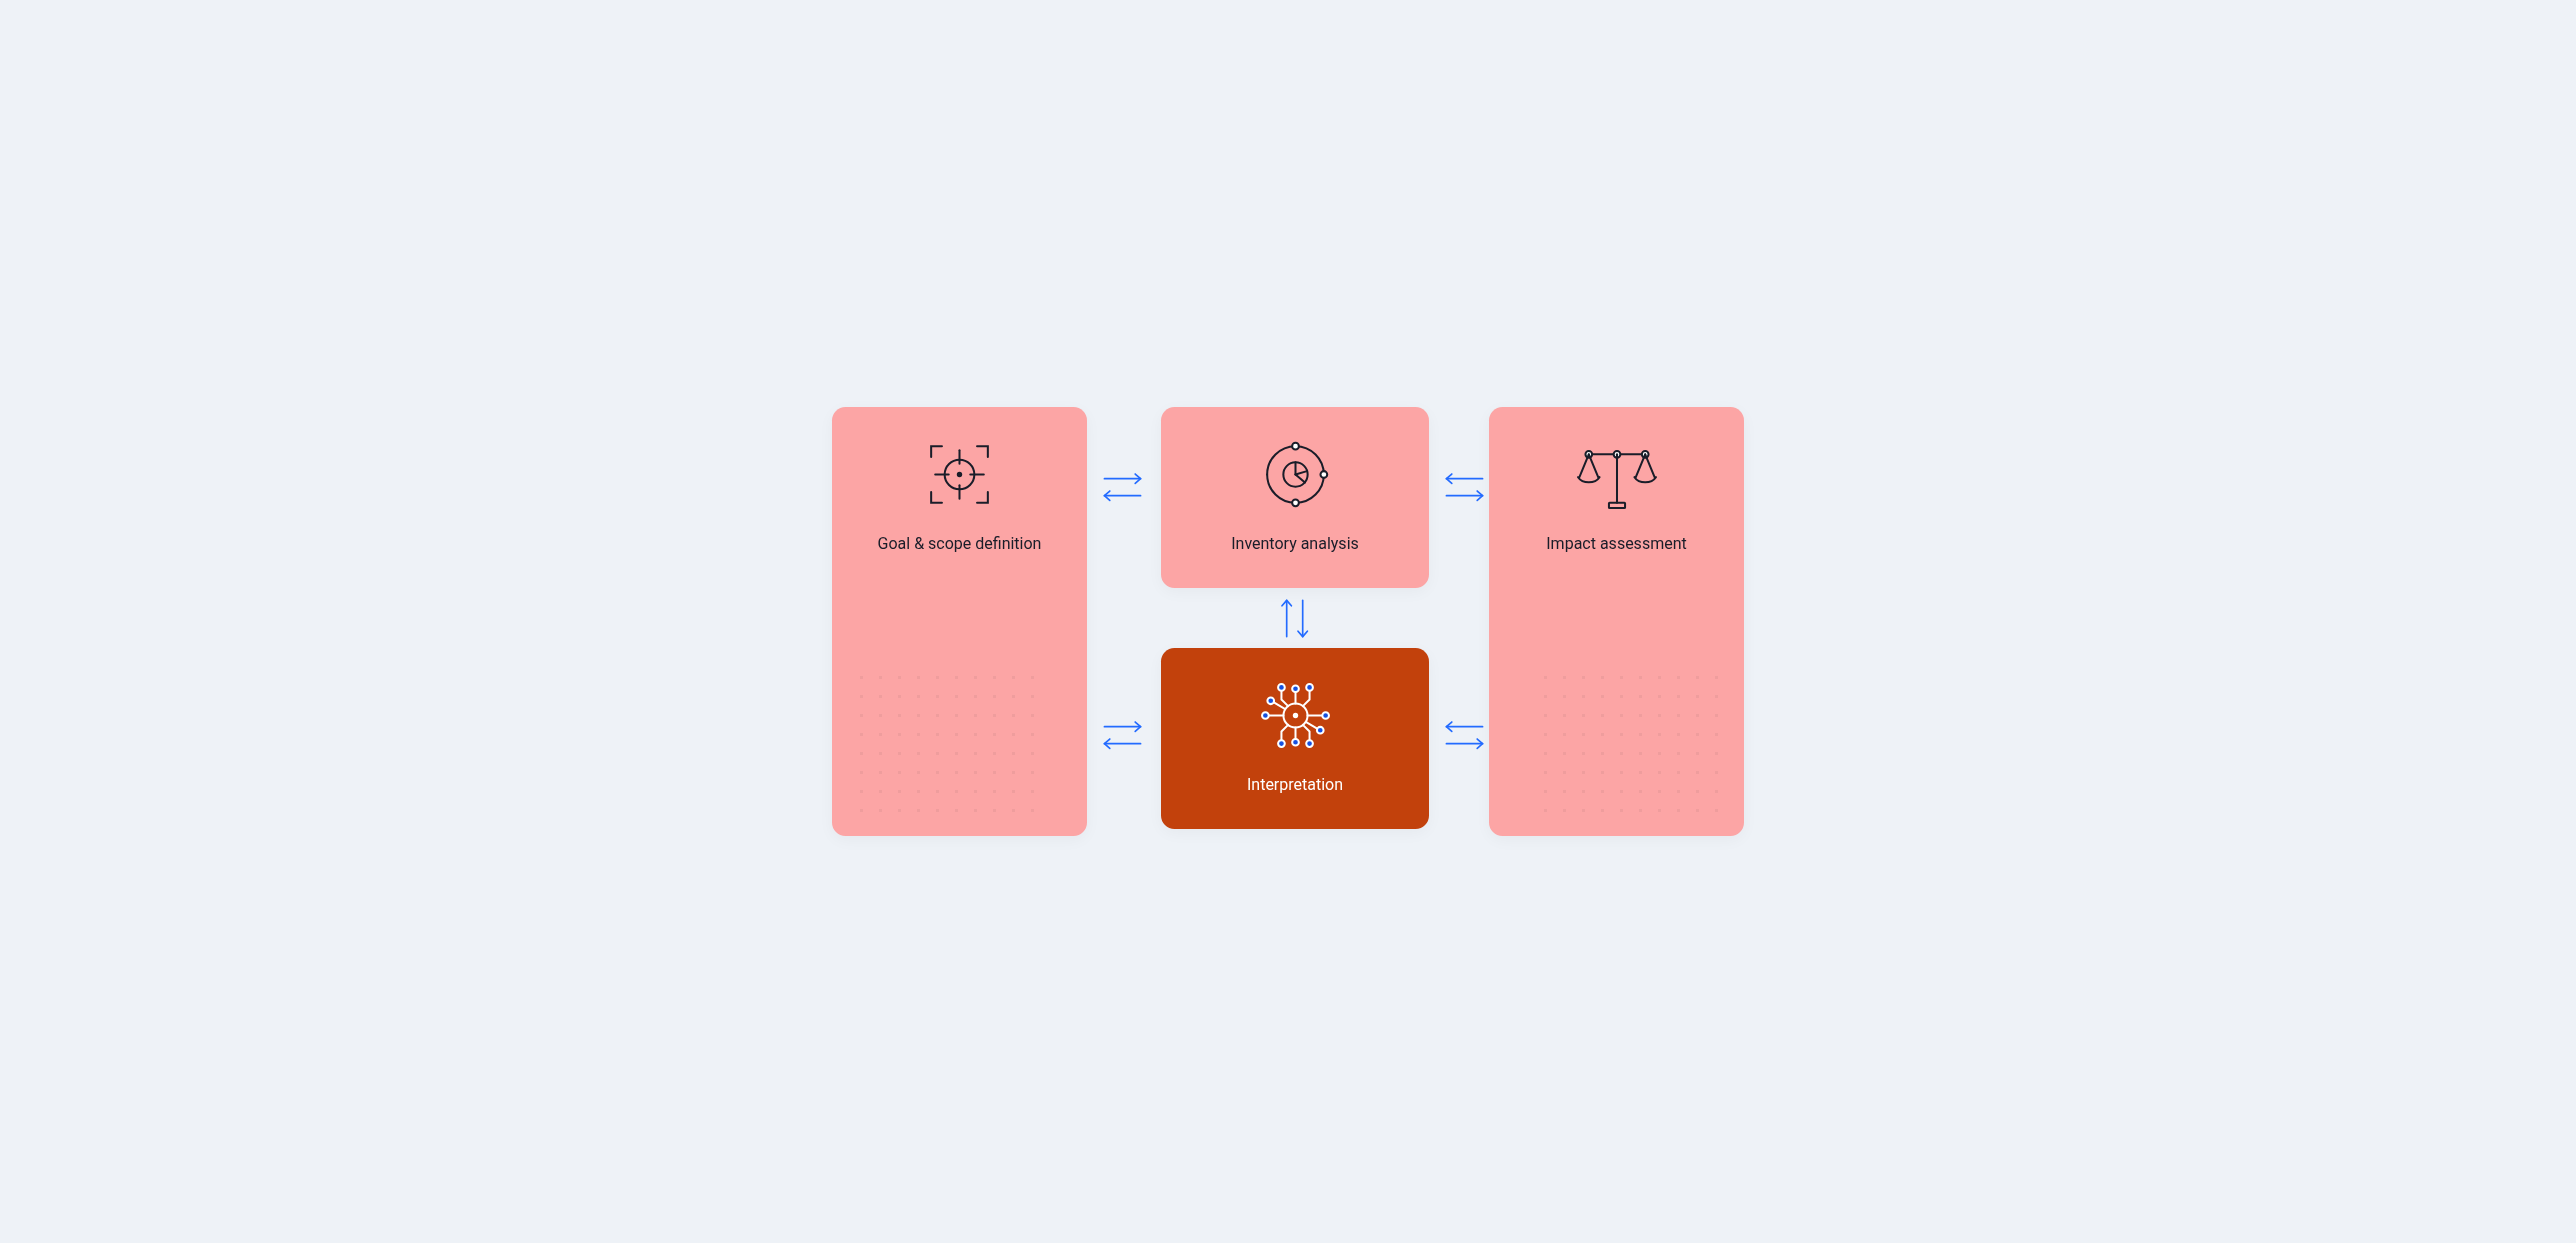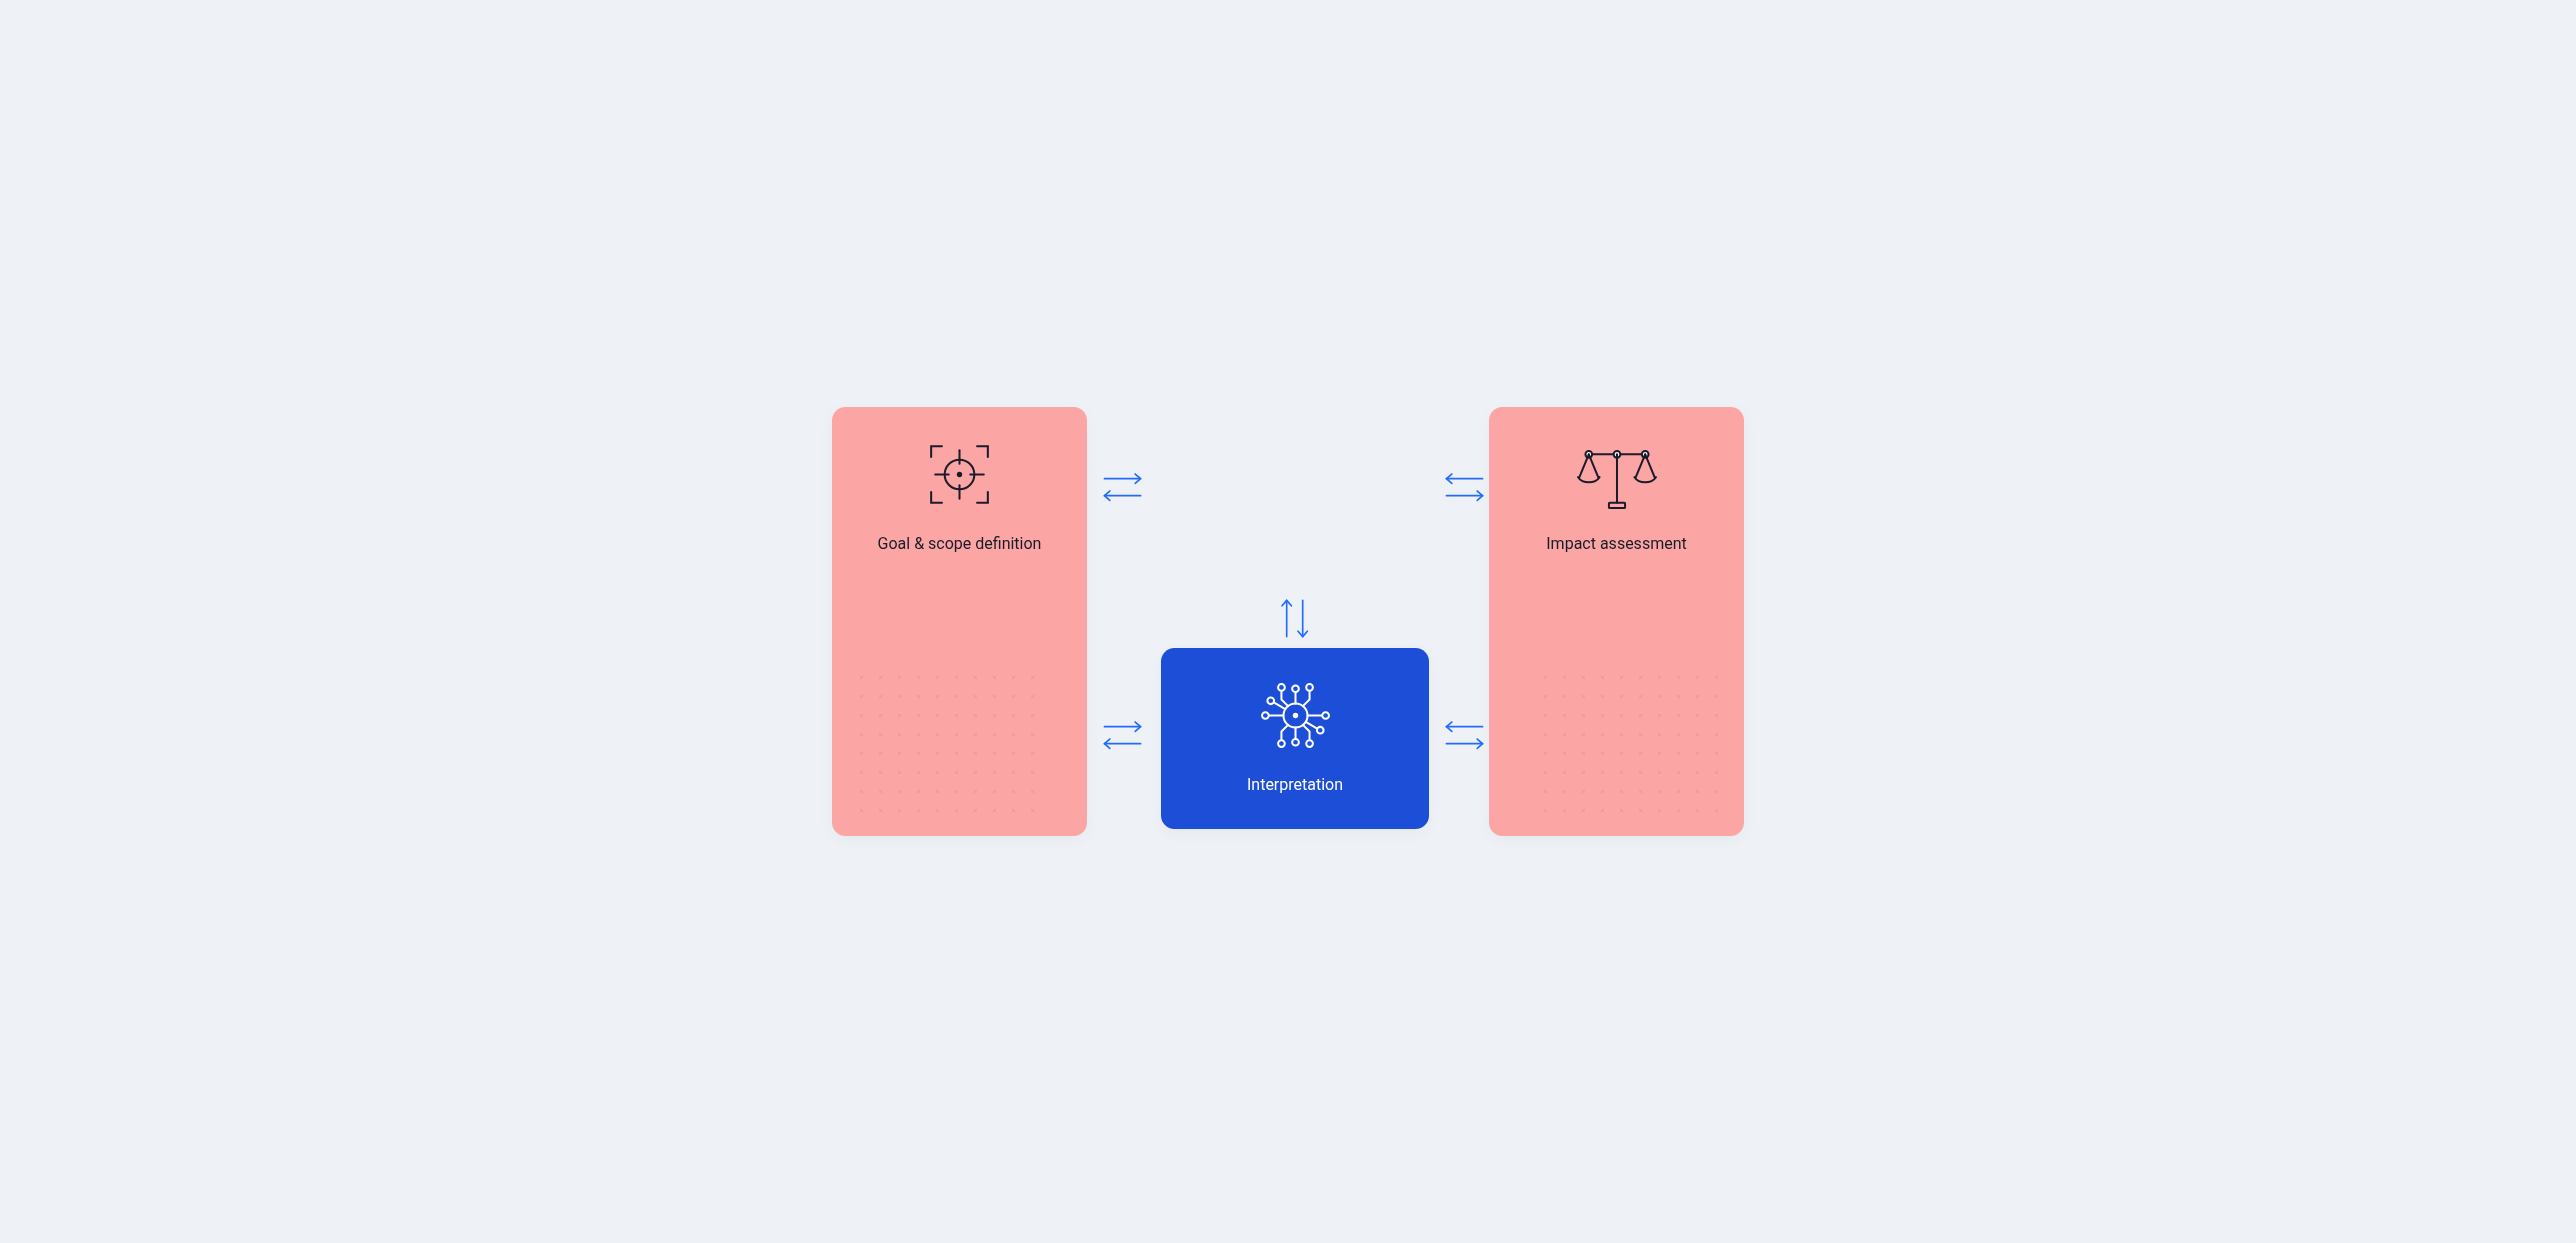--- a/index.html
+++ b/index.html
@@ -30,21 +30,21 @@
   }
   .card-small {
     height: 181px;
     width: 268px;
   }
   .card-tall {
     width: 255px;
     height: 429px;
   }
   .card-blue {
-    background: #1d4ed8;
+    background: #c2410c;
     color: #fff;
   }
   .card-label {
     font-size: 16px;
     font-weight: 400;
     color: #1a1d29;
     margin-top: 19px;
     text-align:center;
   }
   .card-blue .card-label { color: #fff; }
@@ -117,20 +117,41 @@
         <line x1="60" y1="24" x2="60" y2="44"></line>
         <line x1="60" y1="76" x2="60" y2="96"></line>
         <line x1="24" y1="60" x2="44" y2="60"></line>
         <line x1="76" y1="60" x2="96" y2="60"></line>
       </svg>
     </div>
     <div class="card-label">Goal &amp; scope definition</div>
     <div class="dots dots-left"></div>
   </div>
 
+  <div id="card-inv" class="card card-small">
+    <div class="icon-wrap">
+      <svg width="81" height="81" viewBox="0 0 120 120" fill="none" stroke="#1a1d29" stroke-width="3" stroke-linecap="round">
+
+        <path d="M60 18 A42 42 0 0 1 102 60"></path>
+        <path d="M102 60 A42 42 0 0 1 60 102"></path>
+        <path d="M60 102 A42 42 0 0 1 18 60"></path>
+        <path d="M18 60 A42 42 0 0 1 60 18"></path>
+
+        <circle cx="60" cy="18" r="5" fill="#fff"></circle>
+        <circle cx="102" cy="60" r="5" fill="#fff"></circle>
+        <circle cx="60" cy="102" r="5" fill="#fff"></circle>
+
+        <circle cx="60" cy="60" r="18"></circle>
+        <path d="M60 60 L60 42"></path>
+        <path d="M60 60 L77 55"></path>
+        <path d="M60 60 L74 72"></path>
+      </svg>
+    </div>
+    <div class="card-label">Inventory analysis</div>
+  </div>
 
   <div id="card-impact" class="card card-tall">
     <div class="icon-wrap">
       <svg width="94" height="81" viewBox="0 0 140 120" fill="none" stroke="#1a1d29" stroke-width="3" stroke-linecap="round" stroke-linejoin="round">
 
         <line x1="28" y1="30" x2="112" y2="30"></line>
         <circle cx="70" cy="30" r="5" fill="#fff"></circle>
         <circle cx="28" cy="30" r="5" fill="#fff"></circle>
         <circle cx="112" cy="30" r="5" fill="#fff"></circle>
 

